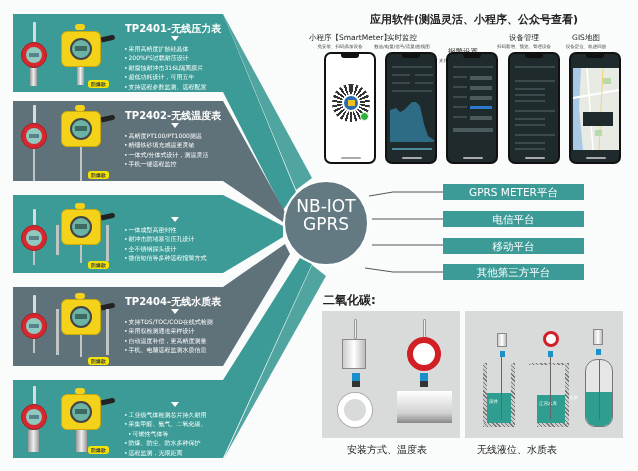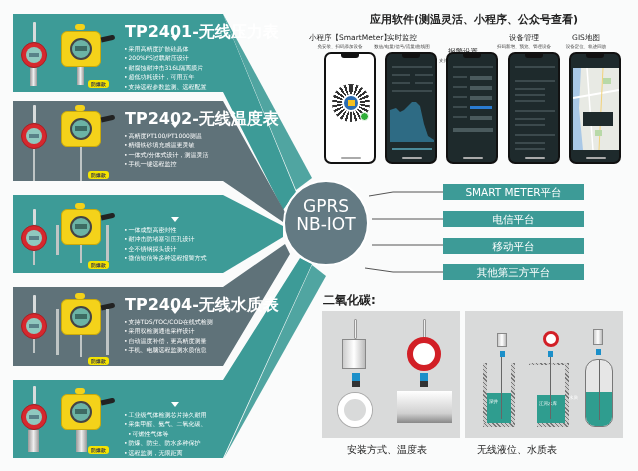--- a/index.html
+++ b/index.html
@@ -2,21 +2,21 @@
 <html><head>
 <meta charset="utf-8">
 <style>
   * { box-sizing: border-box; margin: 0; padding: 0; }
   html, body { width: 638px; height: 471px; overflow: hidden; background: #fafbfb; }
   body { position: relative; font-family: "DejaVu Sans", "Liberation Sans", sans-serif; color: #333; }
 
   #fan { position: absolute; left: 0; top: 0; width: 638px; height: 471px; }
 
   .panel { position: absolute; left: 13px; width: 210px; color: #fff; }
-  .panel .title { position: absolute; left: 112px; top: 8px; font-size: 16px; font-weight: bold; white-space: nowrap; }
+  .panel .title { position: absolute; left: 112px; top: 8px; font-size: 10px; font-weight: bold; white-space: nowrap; }
   .panel .title.small { font-size: 7px; top: 8px; }
   .panel .tri { position: absolute; left: 158px; top: 22px; width: 0; height: 0;
     border-left: 4px solid transparent; border-right: 4px solid transparent; border-top: 5px solid #fff; }
   .panel ul { position: absolute; left: 111px; top: 30px; list-style: none; font-size: 6px; line-height: 9.4px; white-space: nowrap; }
   .panel li::before { content: "•"; margin-right: 1px; }
   .badge { position: absolute; left: 75px; background: #f5e400; color: #444; font-size: 5px; padding: 1px 3px; border-radius: 3px; font-weight: bold; }
 
   
   .gauge-wrap { position: absolute; left: 8px; }
   .antenna { position: absolute; width: 3px; background: #d8dcdc; border-radius: 1px; }
@@ -239,32 +239,32 @@
   <ul>
     <li>工业级气体检测芯片持久耐用</li>
     <li>采集甲醛、氨气、二氧化碳、</li>
     <li style="padding-left:4px;list-style:none;">可燃性气体等</li>
     <li>防爆、防尘、防水多种保护</li>
     <li>远程监测，无限距离</li>
   </ul>
 </div>
 
 <div id="hub">
+  <div>NB-IOT</div>
   <div>GPRS</div>
-  <div>NB-IOT</div>
 </div>
 
 <svg style="position:absolute;left:0;top:0;width:638px;height:471px;pointer-events:none;">
   <polyline points="369,196 393,192 443,192" stroke="#555" stroke-width="1" fill="none"></polyline>
   <polyline points="372,219 443,219" stroke="#555" stroke-width="1" fill="none"></polyline>
   <polyline points="372,245 443,245" stroke="#555" stroke-width="1" fill="none"></polyline>
   <polyline points="365,268 393,272 443,272" stroke="#555" stroke-width="1" fill="none"></polyline>
 </svg>
 
-<div class="platform" style="top:184px;">SMART METER平台</div>
+<div class="platform" style="top:184px;">GPRS METER平台</div>
 <div class="platform" style="top:211px;">电信平台</div>
 <div class="platform" style="top:238px;">移动平台</div>
 <div class="platform" style="top:264px;">其他第三方平台</div>
 
 <div id="sw-title">应用软件(测温灵活、小程序、公众号查看)</div>
 
 <div class="app" style="left:309px;">
   <div class="name">小程序【SmartMeter】</div>
   <div class="desc">免安装、扫码添加设备</div>
 </div>

